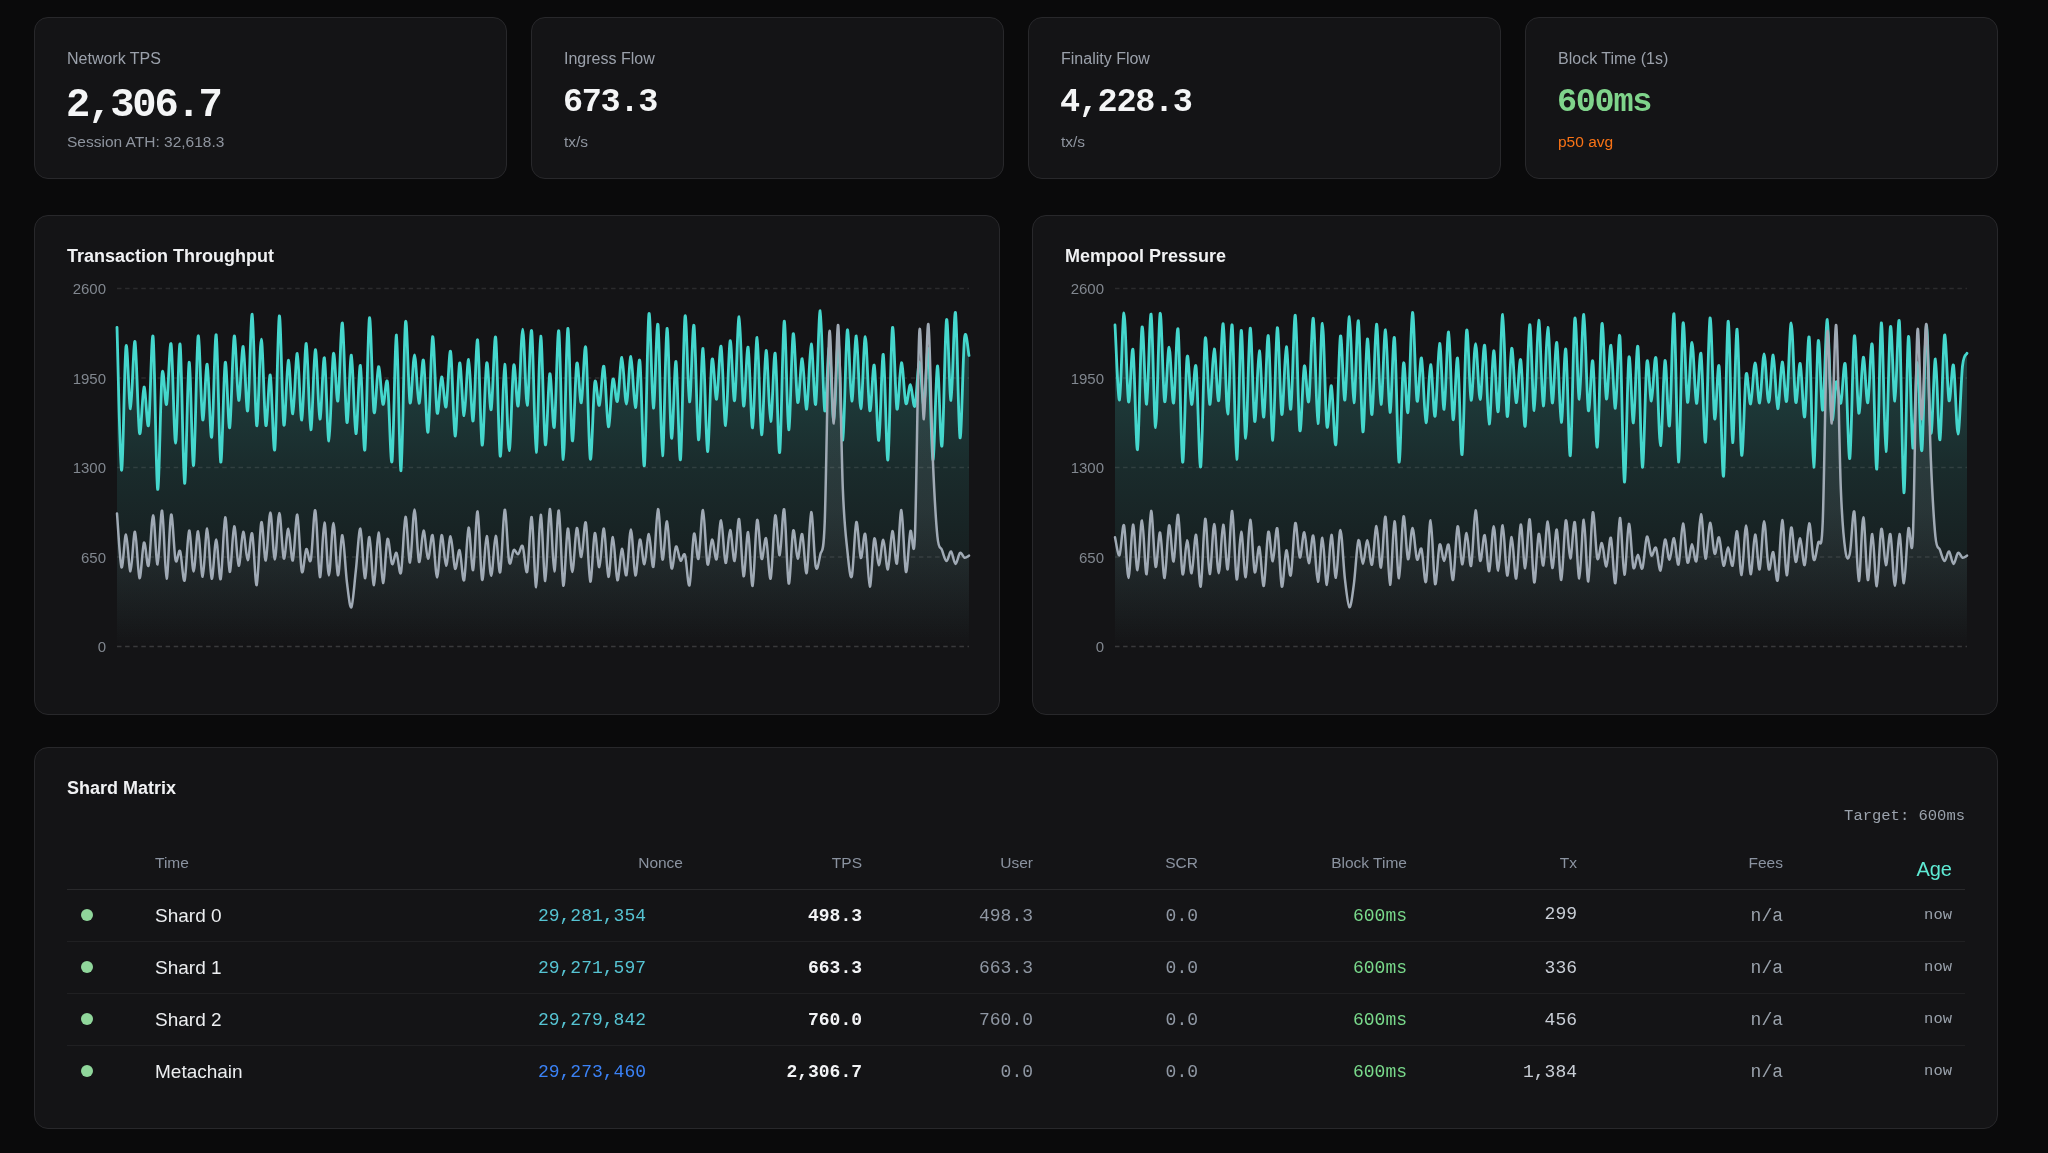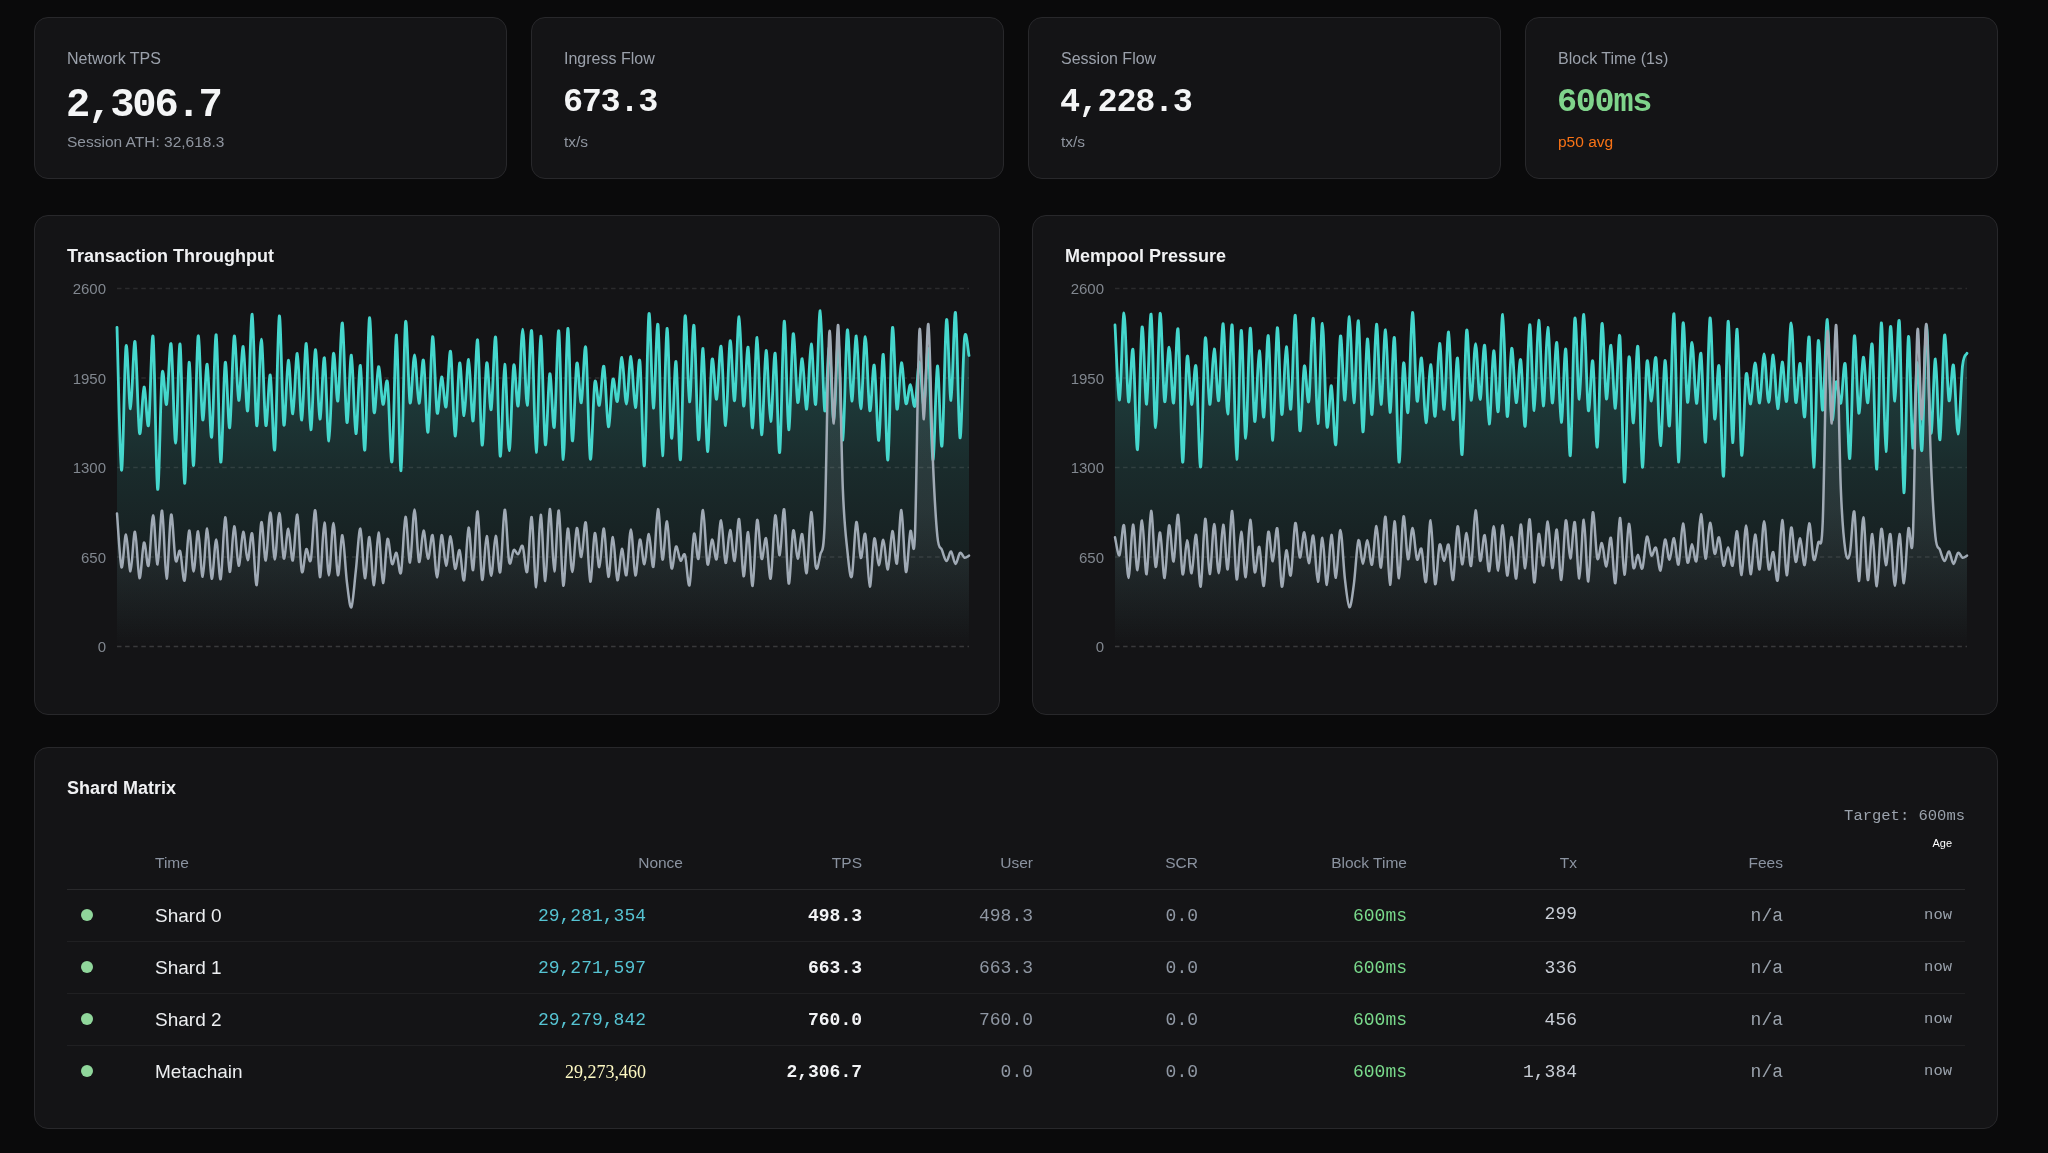--- a/index.html
+++ b/index.html
@@ -11,21 +11,21 @@
 <div class="t" style="left:32px;top:33.0px;font-size:16px;color:#9ba1ab;font-weight:400;font-family:'Liberation Sans', sans-serif;">Network TPS</div>
 <div class="t" style="left:31px;top:66.8px;font-size:40.5px;color:#f4f5f6;font-weight:700;font-family:'Liberation Mono', monospace;letter-spacing:-2.2px;">2,306.7</div>
 <div class="t" style="left:32px;top:116.2px;font-size:15.5px;color:#8e949e;font-weight:400;font-family:'Liberation Sans', sans-serif;">Session ATH: 32,618.3</div>
 </div>
 <div class="card" style="left:531px;top:17px;width:473px;height:162px;">
 <div class="t" style="left:32px;top:33.0px;font-size:16px;color:#9ba1ab;font-weight:400;font-family:'Liberation Sans', sans-serif;">Ingress Flow</div>
 <div class="t" style="left:31px;top:67.8px;font-size:33.5px;color:#f4f5f6;font-weight:700;font-family:'Liberation Mono', monospace;letter-spacing:-1.3px;">673.3</div>
 <div class="t" style="left:32px;top:116.2px;font-size:15.5px;color:#8e949e;font-weight:400;font-family:'Liberation Sans', sans-serif;">tx/s</div>
 </div>
 <div class="card" style="left:1028px;top:17px;width:473px;height:162px;">
-<div class="t" style="left:32px;top:33.0px;font-size:16px;color:#9ba1ab;font-weight:400;font-family:'Liberation Sans', sans-serif;">Session Flow</div>
+<div class="t" style="left:32px;top:33.0px;font-size:16px;color:#9ba1ab;font-weight:400;font-family:'Liberation Sans', sans-serif;">Finality Flow</div>
 <div class="t" style="left:31px;top:67.8px;font-size:33.5px;color:#f4f5f6;font-weight:700;font-family:'Liberation Mono', monospace;letter-spacing:-1.3px;">4,228.3</div>
 <div class="t" style="left:32px;top:116.2px;font-size:15.5px;color:#8e949e;font-weight:400;font-family:'Liberation Sans', sans-serif;">tx/s</div>
 </div>
 <div class="card" style="left:1525px;top:17px;width:473px;height:162px;">
 <div class="t" style="left:32px;top:33.0px;font-size:16px;color:#9ba1ab;font-weight:400;font-family:'Liberation Sans', sans-serif;">Block Time (1s)</div>
 <div class="t" style="left:31px;top:67.8px;font-size:33.5px;color:#7fd48b;font-weight:700;font-family:'Liberation Mono', monospace;letter-spacing:-1.3px;">600ms</div>
 <div class="t" style="left:32px;top:116.2px;font-size:15.5px;color:#f97316;font-weight:400;font-family:'Liberation Sans', sans-serif;">p50 avg</div>
 </div>
 <div class="card" style="left:34px;top:215px;width:966px;height:500px;overflow:hidden;">
 <svg width="966" height="500" viewBox="0 0 966 500" style="position:absolute;left:0;top:0">
@@ -91,21 +91,21 @@
 <div class="t" style="left:32px;top:31.0px;font-size:18px;color:#f0f1f3;font-weight:700;font-family:'Liberation Sans', sans-serif;">Shard Matrix</div>
 <div class="t" style="right:32px;top:61.4px;font-size:15.5px;color:#9aa2ac;font-weight:400;font-family:'Liberation Mono', monospace;">Target: 600ms</div>
 <div class="t" style="left:120px;top:107.2px;font-size:15.5px;color:#8b93a0;font-weight:400;font-family:'Liberation Sans', sans-serif;">Time</div>
 <div class="t" style="right:1314px;top:107.2px;font-size:15.5px;color:#8b93a0;font-weight:400;font-family:'Liberation Sans', sans-serif;">Nonce</div>
 <div class="t" style="right:1135px;top:107.2px;font-size:15.5px;color:#8b93a0;font-weight:400;font-family:'Liberation Sans', sans-serif;">TPS</div>
 <div class="t" style="right:964px;top:107.2px;font-size:15.5px;color:#8b93a0;font-weight:400;font-family:'Liberation Sans', sans-serif;">User</div>
 <div class="t" style="right:799px;top:107.2px;font-size:15.5px;color:#8b93a0;font-weight:400;font-family:'Liberation Sans', sans-serif;">SCR</div>
 <div class="t" style="right:590px;top:107.2px;font-size:15.5px;color:#8b93a0;font-weight:400;font-family:'Liberation Sans', sans-serif;text-align:right;">Block Time</div>
 <div class="t" style="right:420px;top:107.2px;font-size:15.5px;color:#8b93a0;font-weight:400;font-family:'Liberation Sans', sans-serif;">Tx</div>
 <div class="t" style="right:214px;top:107.2px;font-size:15.5px;color:#8b93a0;font-weight:400;font-family:'Liberation Sans', sans-serif;">Fees</div>
-<div class="t" style="right:45px;top:90px;font-size:11px;color:#ffffff;font-weight:400;font-family:'Liberation Sans', sans-serif;">Age</div>
+<div class="t" style="right:45px;top:111px;font-size:20px;color:#5eead4;font-weight:400;font-family:'Liberation Sans', sans-serif;">Age</div>
 <div class="hr" style="left:32px;right:32px;top:141px;background:rgba(255,255,255,0.09);"></div>
 <div class="dot" style="left:46px;top:161px;"></div>
 <div class="t" style="left:120px;top:157.5px;font-size:19px;color:#eceef0;font-weight:400;font-family:'Liberation Sans', sans-serif;">Shard 0</div>
 <div class="t" style="right:1351px;top:159.3px;font-size:18px;color:#56c4d3;font-weight:400;font-family:'Liberation Mono', monospace;">29,281,354</div>
 <div class="t" style="right:1135px;top:159.3px;font-size:18px;color:#f2f3f5;font-weight:700;font-family:'Liberation Mono', monospace;">498.3</div>
 <div class="t" style="right:964px;top:159.3px;font-size:18px;color:#8f97a3;font-weight:400;font-family:'Liberation Mono', monospace;">498.3</div>
 <div class="t" style="right:799px;top:159.3px;font-size:18px;color:#8f97a3;font-weight:400;font-family:'Liberation Mono', monospace;">0.0</div>
 <div class="t" style="right:590px;top:159.3px;font-size:18px;color:#79d98b;font-weight:400;font-family:'Liberation Mono', monospace;">600ms</div>
 <div class="t" style="right:420px;top:157px;font-size:18px;color:#c9ced6;font-weight:400;font-family:'Liberation Mono', monospace;">299</div>
 <div class="t" style="right:214px;top:159.3px;font-size:18px;color:#9aa2ac;font-weight:400;font-family:'Liberation Mono', monospace;">n/a</div>
@@ -128,20 +128,20 @@
 <div class="t" style="right:1135px;top:263.4px;font-size:18px;color:#f2f3f5;font-weight:700;font-family:'Liberation Mono', monospace;">760.0</div>
 <div class="t" style="right:964px;top:263.4px;font-size:18px;color:#8f97a3;font-weight:400;font-family:'Liberation Mono', monospace;">760.0</div>
 <div class="t" style="right:799px;top:263.4px;font-size:18px;color:#8f97a3;font-weight:400;font-family:'Liberation Mono', monospace;">0.0</div>
 <div class="t" style="right:590px;top:263.4px;font-size:18px;color:#79d98b;font-weight:400;font-family:'Liberation Mono', monospace;">600ms</div>
 <div class="t" style="right:420px;top:263.4px;font-size:18px;color:#c9ced6;font-weight:400;font-family:'Liberation Mono', monospace;">456</div>
 <div class="t" style="right:214px;top:263.4px;font-size:18px;color:#9aa2ac;font-weight:400;font-family:'Liberation Mono', monospace;">n/a</div>
 <div class="t" style="right:45px;top:264.4px;font-size:15.5px;color:#9aa2ac;font-weight:400;font-family:'Liberation Mono', monospace;">now</div>
 <div class="hr" style="left:32px;right:32px;top:297px;background:rgba(255,255,255,0.055);"></div>
 <div class="dot" style="left:46px;top:317px;"></div>
 <div class="t" style="left:120px;top:313.5px;font-size:19px;color:#eceef0;font-weight:400;font-family:'Liberation Sans', sans-serif;">Metachain</div>
-<div class="t" style="right:1351px;top:315.4px;font-size:18px;color:#fef9c3;font-weight:400;font-family:Liberation Serif, serif;">29,273,460</div>
+<div class="t" style="right:1351px;top:315.4px;font-size:18px;color:#3b82f6;font-weight:400;font-family:Liberation Mono, monospace;">29,273,460</div>
 <div class="t" style="right:1135px;top:315.4px;font-size:18px;color:#f2f3f5;font-weight:700;font-family:'Liberation Mono', monospace;">2,306.7</div>
 <div class="t" style="right:964px;top:315.4px;font-size:18px;color:#8f97a3;font-weight:400;font-family:'Liberation Mono', monospace;">0.0</div>
 <div class="t" style="right:799px;top:315.4px;font-size:18px;color:#8f97a3;font-weight:400;font-family:'Liberation Mono', monospace;">0.0</div>
 <div class="t" style="right:590px;top:315.4px;font-size:18px;color:#79d98b;font-weight:400;font-family:'Liberation Mono', monospace;">600ms</div>
 <div class="t" style="right:420px;top:315.4px;font-size:18px;color:#c9ced6;font-weight:400;font-family:'Liberation Mono', monospace;">1,384</div>
 <div class="t" style="right:214px;top:315.4px;font-size:18px;color:#9aa2ac;font-weight:400;font-family:'Liberation Mono', monospace;">n/a</div>
 <div class="t" style="right:45px;top:316.4px;font-size:15.5px;color:#9aa2ac;font-weight:400;font-family:'Liberation Mono', monospace;">now</div>
 </div>
 </body></html>

